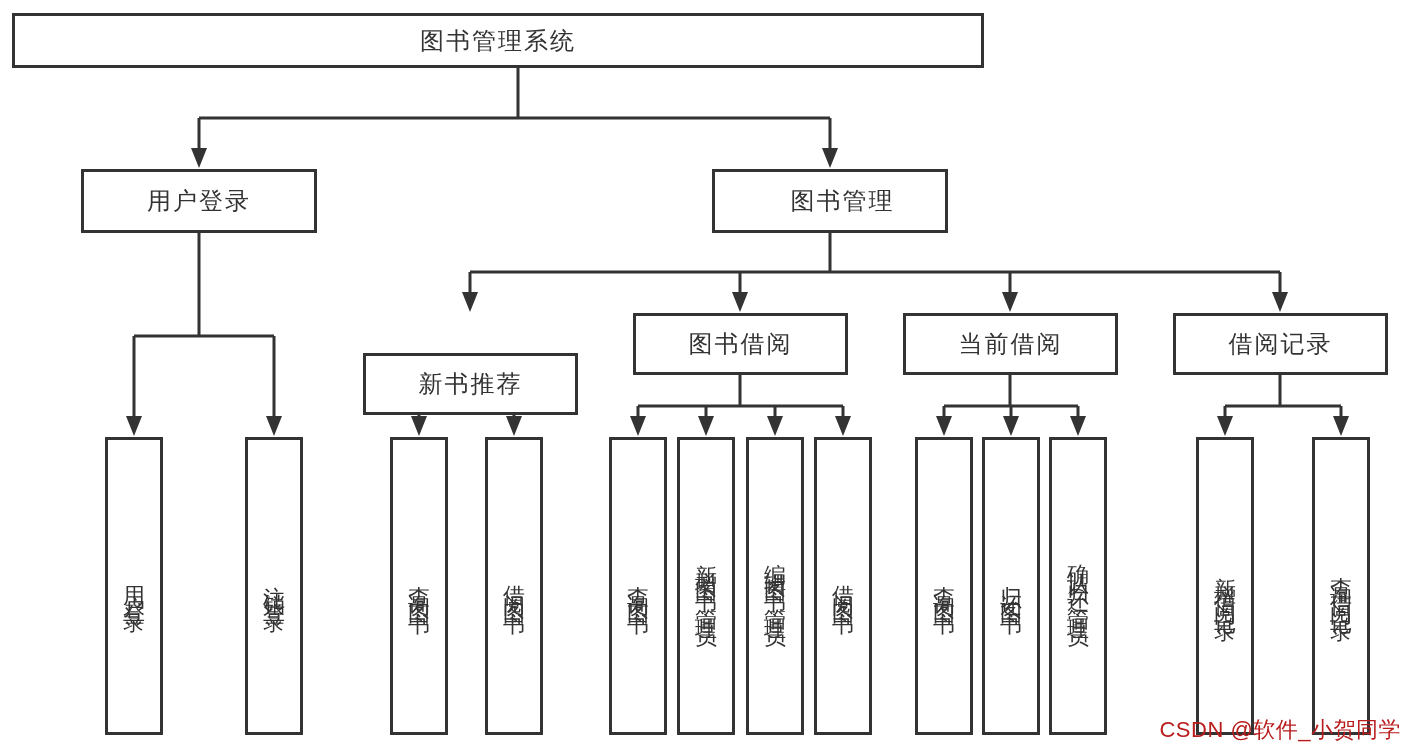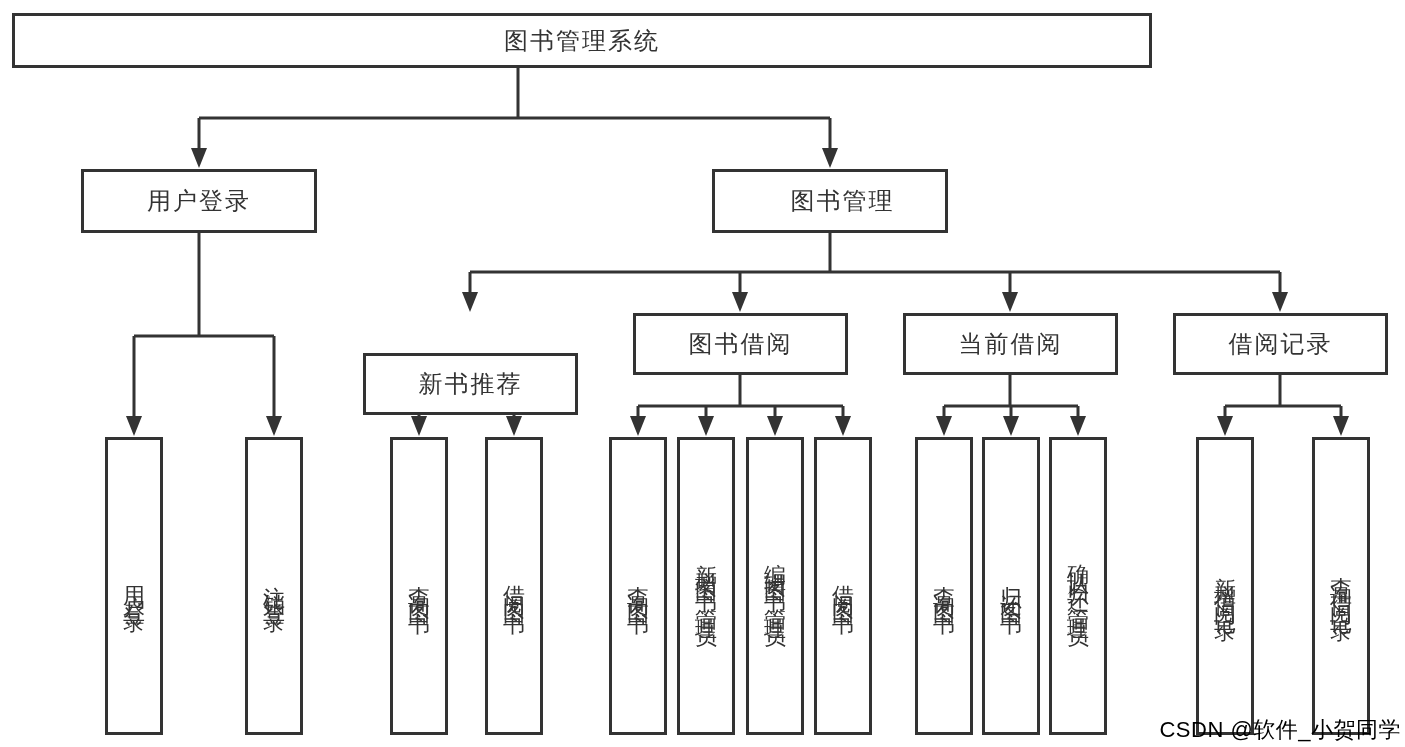--- a/index.html
+++ b/index.html
@@ -36,21 +36,21 @@
     writing-mode: vertical-rl;
     font-size: 22px;
     letter-spacing: 9px;
     line-height: 50px;
   }
   .watermark {
     position: absolute;
     right: 4px;
     bottom: 2px;
     font-size: 22px;
-    color: #000000;
+    color: #b91c1c;
     letter-spacing: 0.5px;
     z-index: 5;
     white-space: nowrap;
     margin-top: 16px;
   }
 </style>
 </head>
 <body>
 
 <div class="canvas">
@@ -83,21 +83,21 @@
       <polygon points="767,416 783,416 775,436"></polygon>
       <polygon points="835,416 851,416 843,436"></polygon>
       <polygon points="936,416 952,416 944,436"></polygon>
       <polygon points="1003,416 1019,416 1011,436"></polygon>
       <polygon points="1070,416 1086,416 1078,436"></polygon>
       <polygon points="1217,416 1233,416 1225,436"></polygon>
       <polygon points="1333,416 1349,416 1341,436"></polygon>
     </g>
   </svg>
 
-  <div class="box hnode" style="left:12px; top:13px; width:1140px; height:55px;">图书管理系统</div>
+  <div class="box hnode" style="left:12px; top:13px; width:972px; height:55px;">图书管理系统</div>
 
   <div class="box hnode" style="left:81px; top:169px; width:236px; height:64px;">用户登录</div>
   <div class="box hnode" style="left:712px; top:169px; width:236px; height:64px;padding-left:25px;">图书管理</div>
 
   <div class="box hnode" style="left:363px; top:313px; width:215px; height:62px;margin-top:40px;">新书推荐</div>
   <div class="box hnode" style="left:633px; top:313px; width:215px; height:62px;">图书借阅</div>
   <div class="box hnode" style="left:903px; top:313px; width:215px; height:62px;">当前借阅</div>
   <div class="box hnode" style="left:1173px; top:313px; width:215px; height:62px;">借阅记录</div>
 
   <div class="box leaf" style="left:105px; top:437px; width:58px; height:298px;">用户登录</div>

